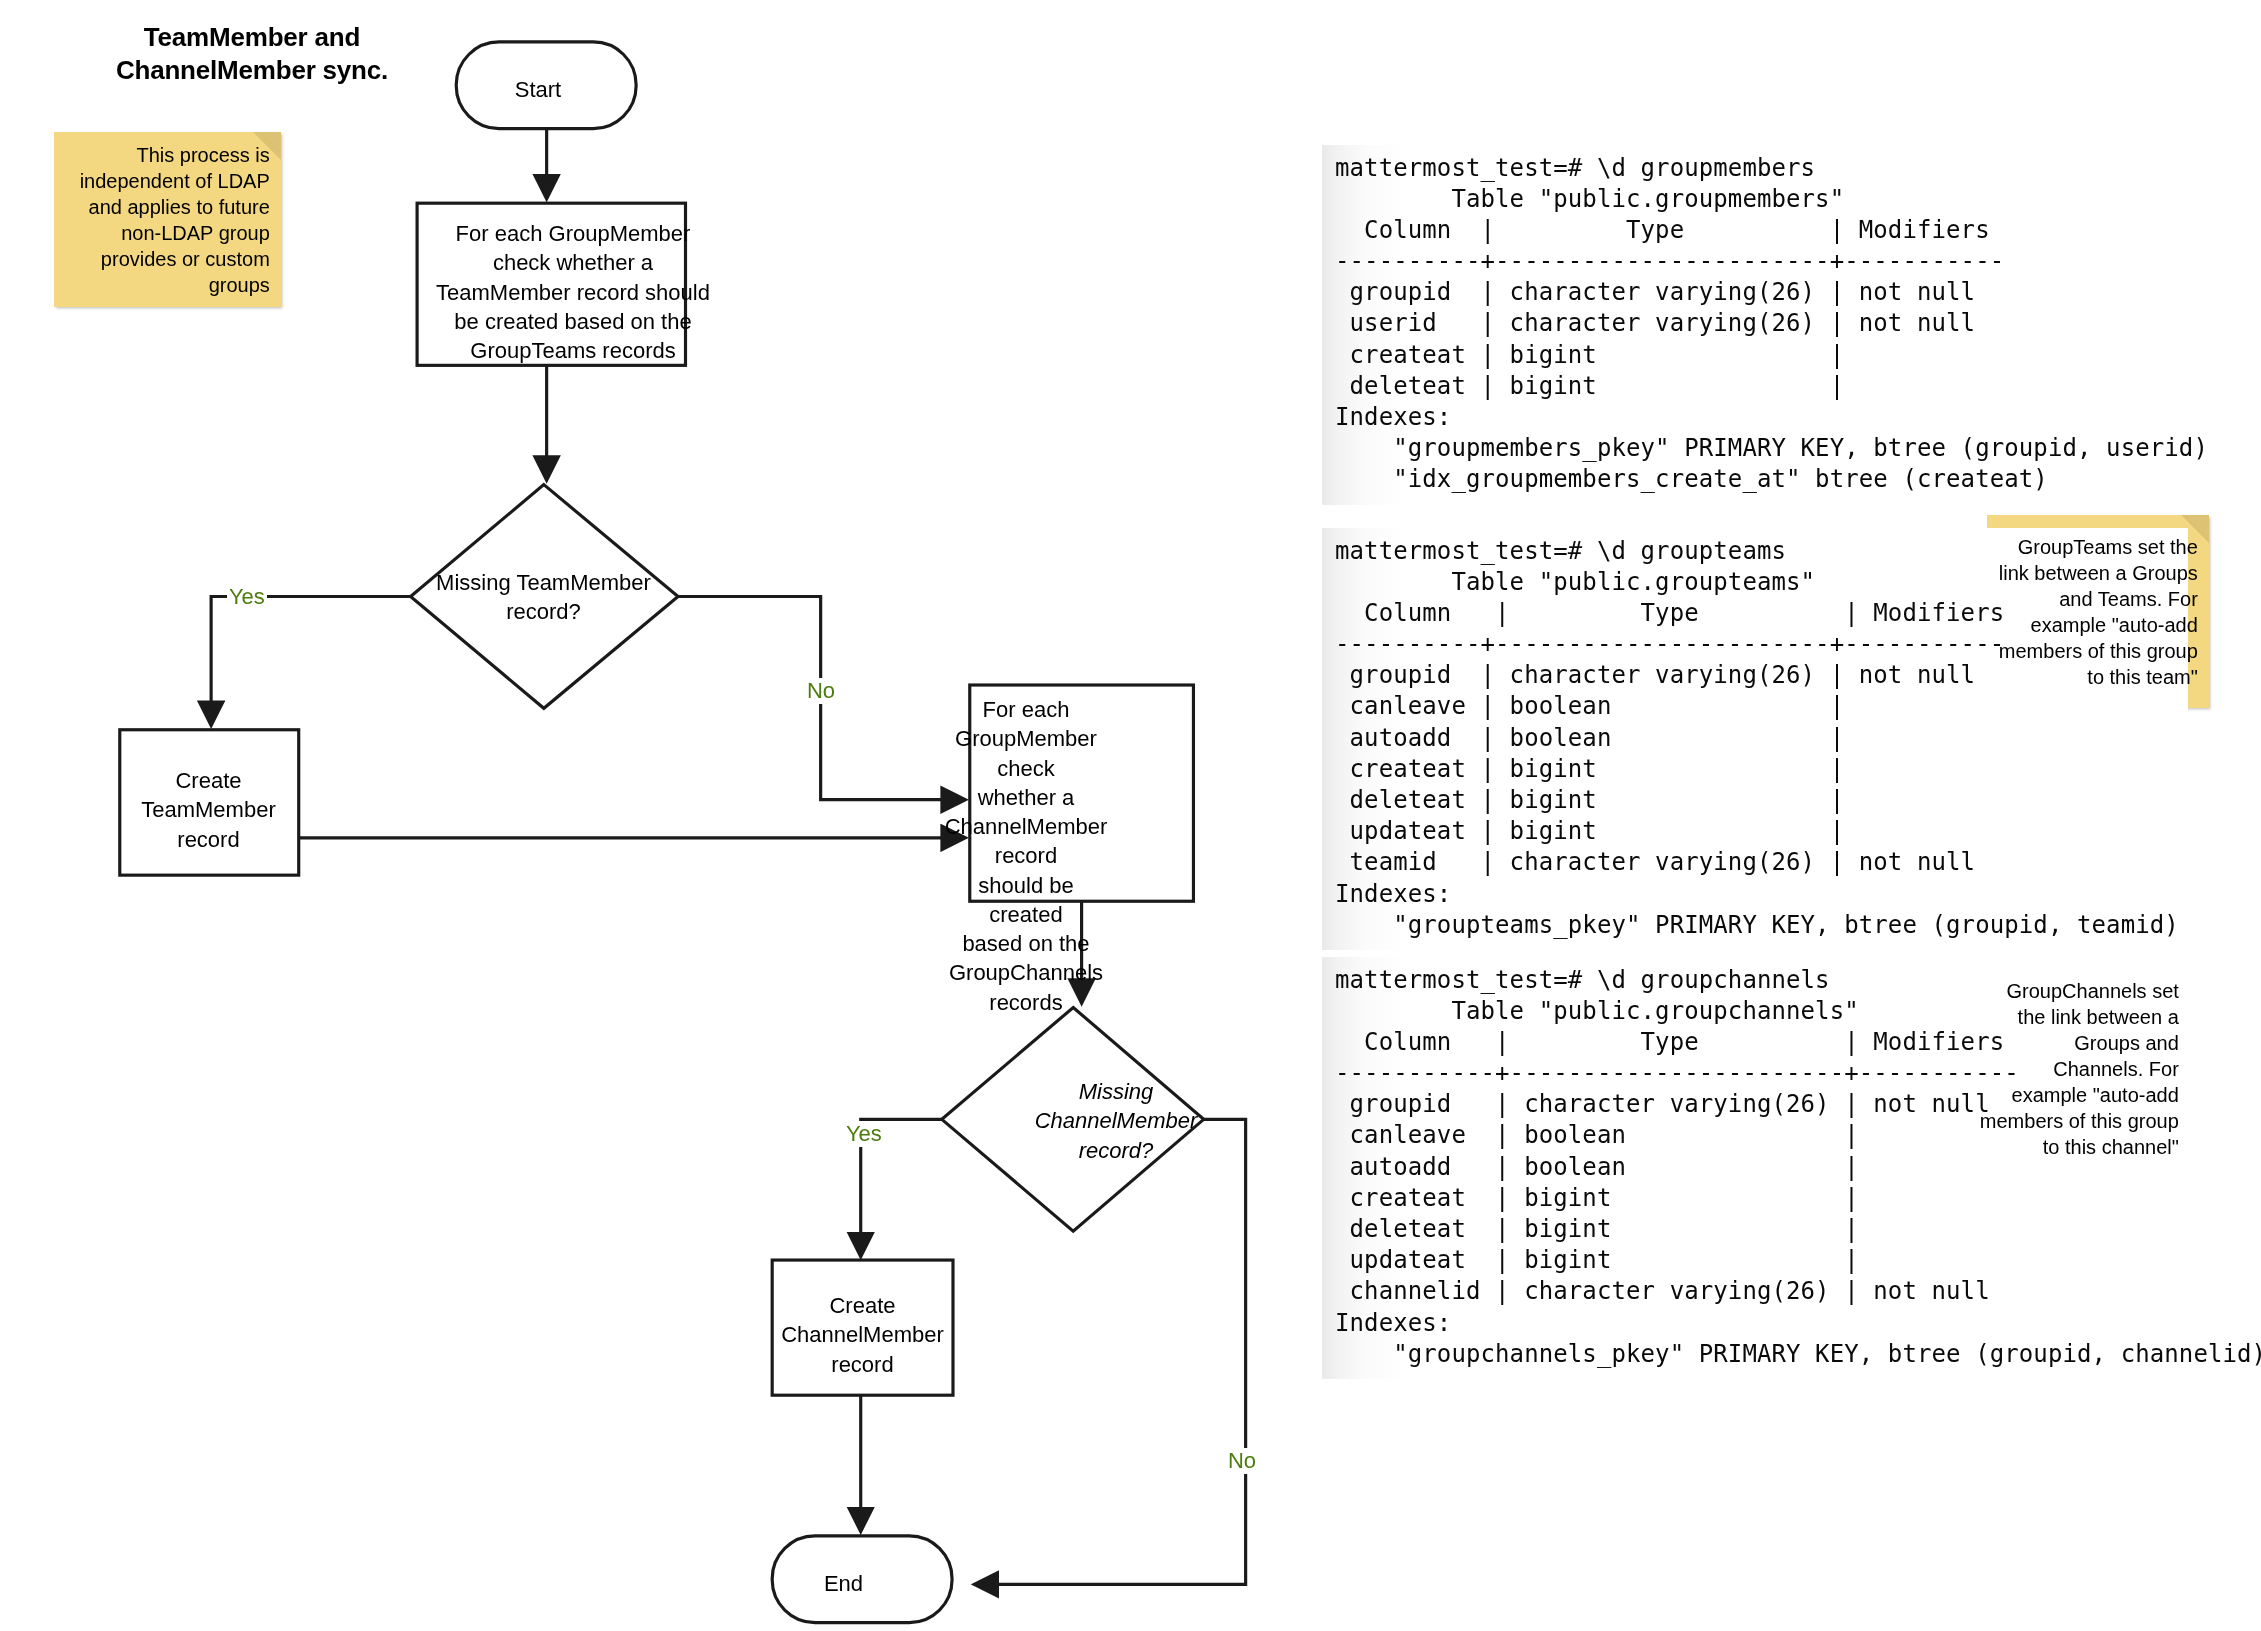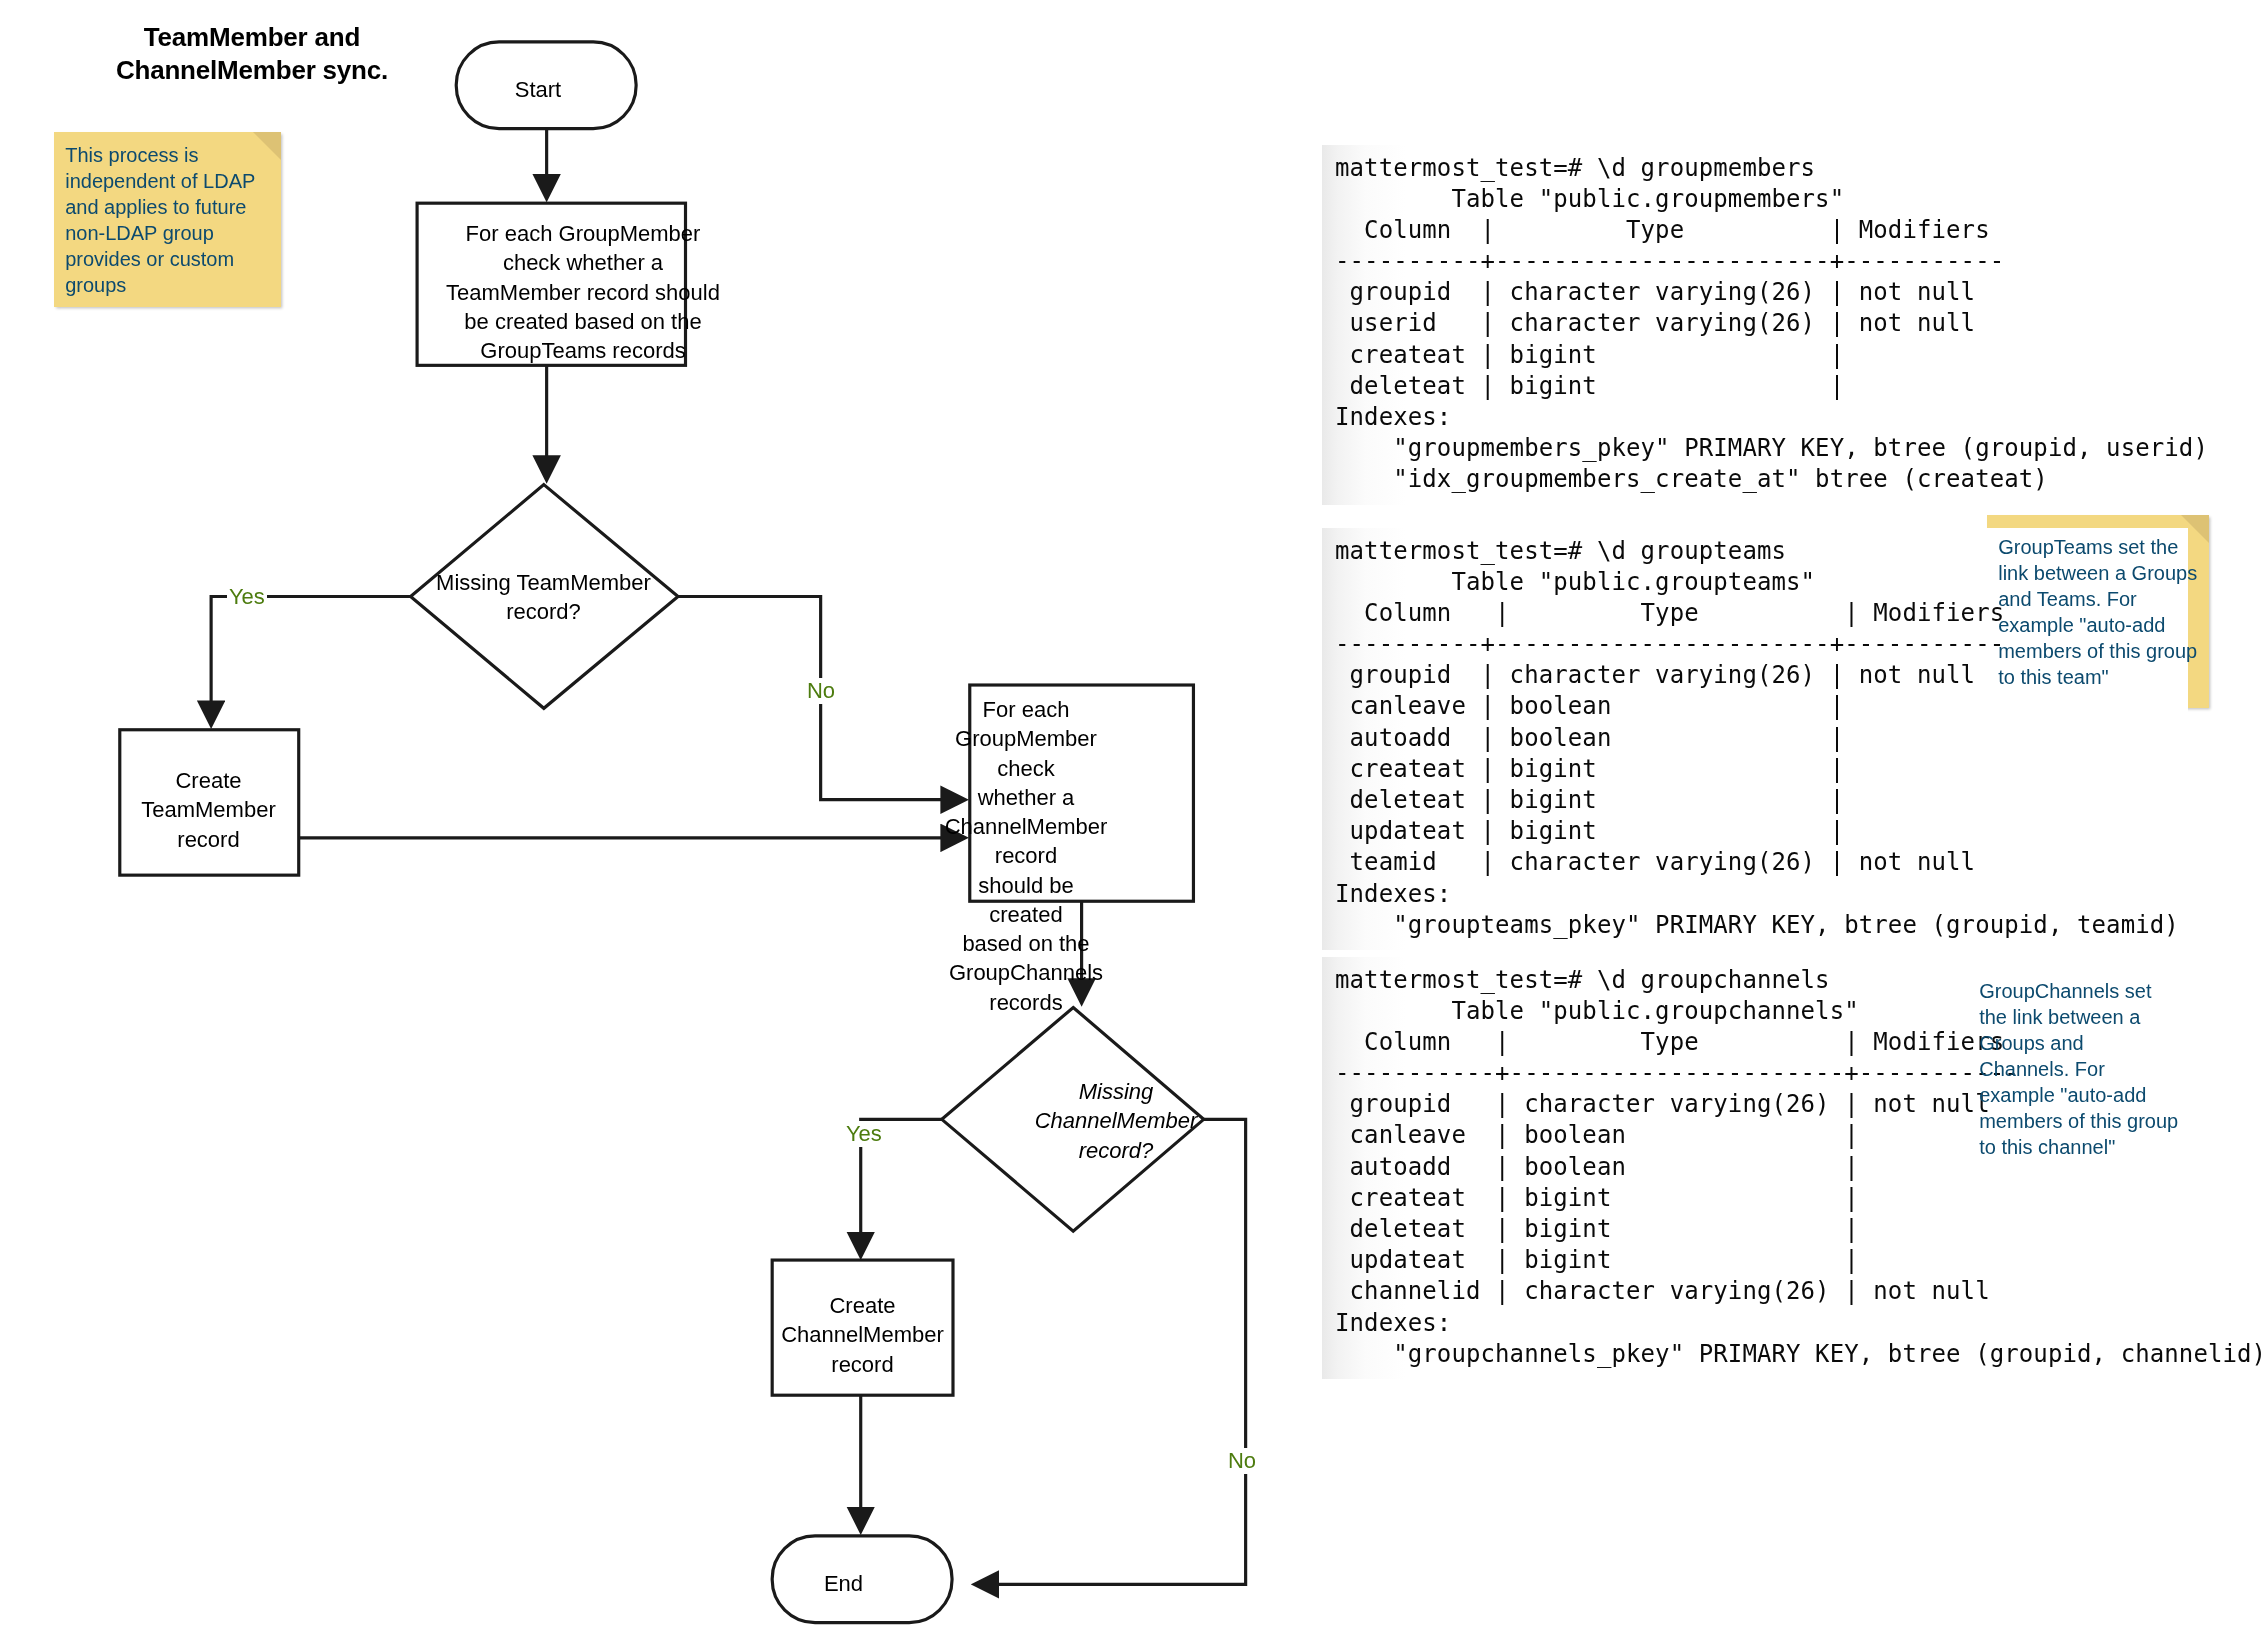--- a/index.html
+++ b/index.html
@@ -33,22 +33,22 @@
     letter-spacing: -0.2px;
   }
 
   
   .sticky {
     background: #f3d881;
     box-sizing: border-box;
     padding: 9.3px 11.2px;
     font-size: 20px;
     line-height: 1.30;
-    text-align: left;
-    color: #0c4a6e;
+    text-align: right;
+    color: #000000;
     box-shadow: 1.9px 1.9px 2.8px rgba(0,0,0,0.25);
   }
   .sticky .fold {
     position: absolute;
     right: 0; top: 0;
     width: 0; height: 0;
     border-left: 28px solid transparent;
     border-top: 28px solid #ddc274;
   }
   .sticky .inner { position: relative; z-index: 2; }
@@ -157,21 +157,21 @@
     <span class="inner">GroupTeams set the link between a Groups and Teams. For example "auto-add members of this group to this team"</span>
   </div>
 
   <div class="abs sticky" id="note-groupchannels">
     <span class="fold"></span>
     <span class="inner">GroupChannels set the link between a Groups and Channels. For example "auto-add members of this group to this channel"</span>
   </div>
 
   <div class="node-label" style="left:456px; top:75px; width:164px;">Start</div>
 
-  <div class="node-label" style="left:429px; top:219px; width:308px;">For each GroupMember
+  <div class="node-label" style="left:419px; top:219px; width:308px;">For each GroupMember
 check whether a
 TeamMember record should
 be created based on the
 GroupTeams records</div>
 
   <div class="node-label" style="left:424px; top:568px; width:239px;">Missing TeamMember
 record?</div>
 
   <div class="node-label" style="left:119px; top:766px; width:179px;">Create
 TeamMember

